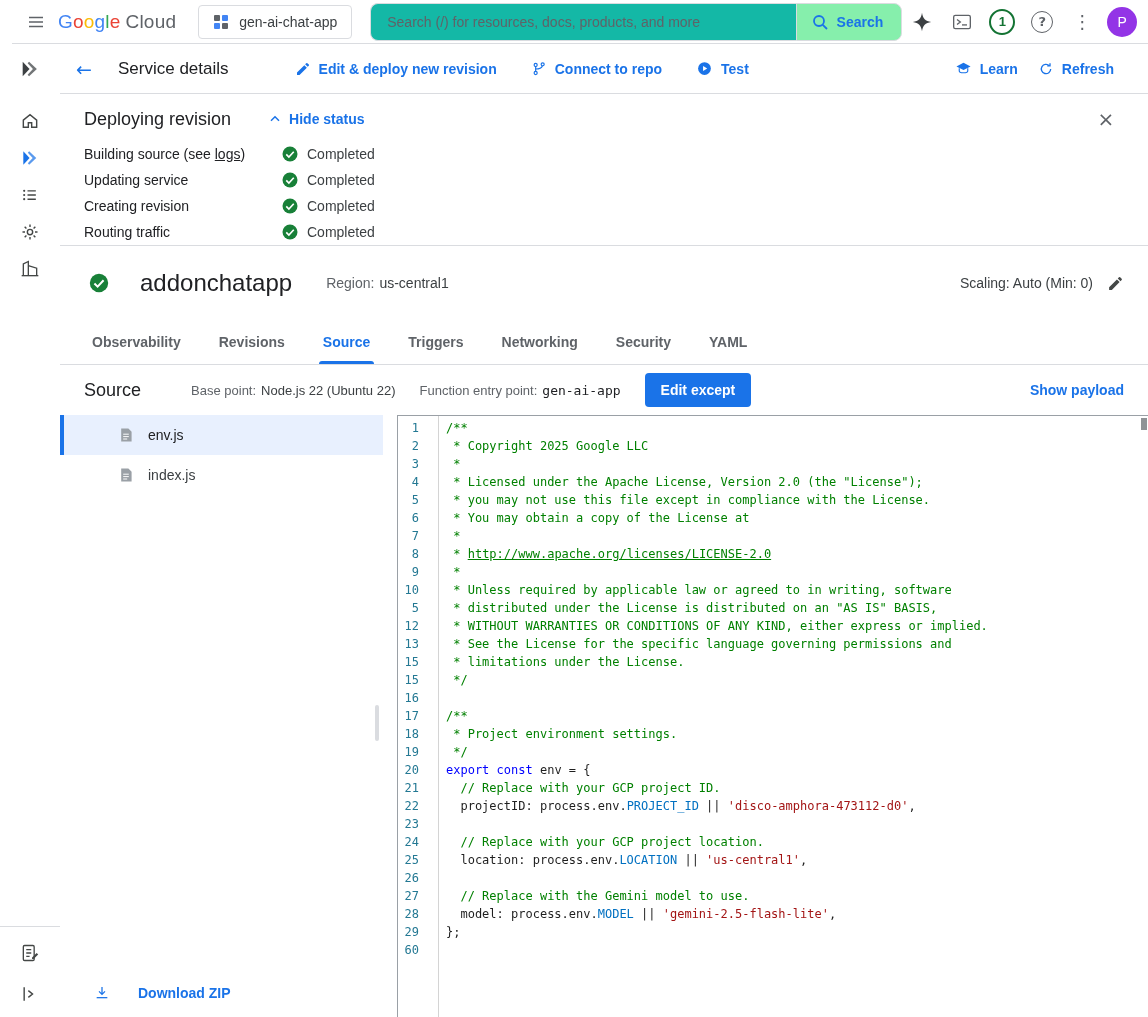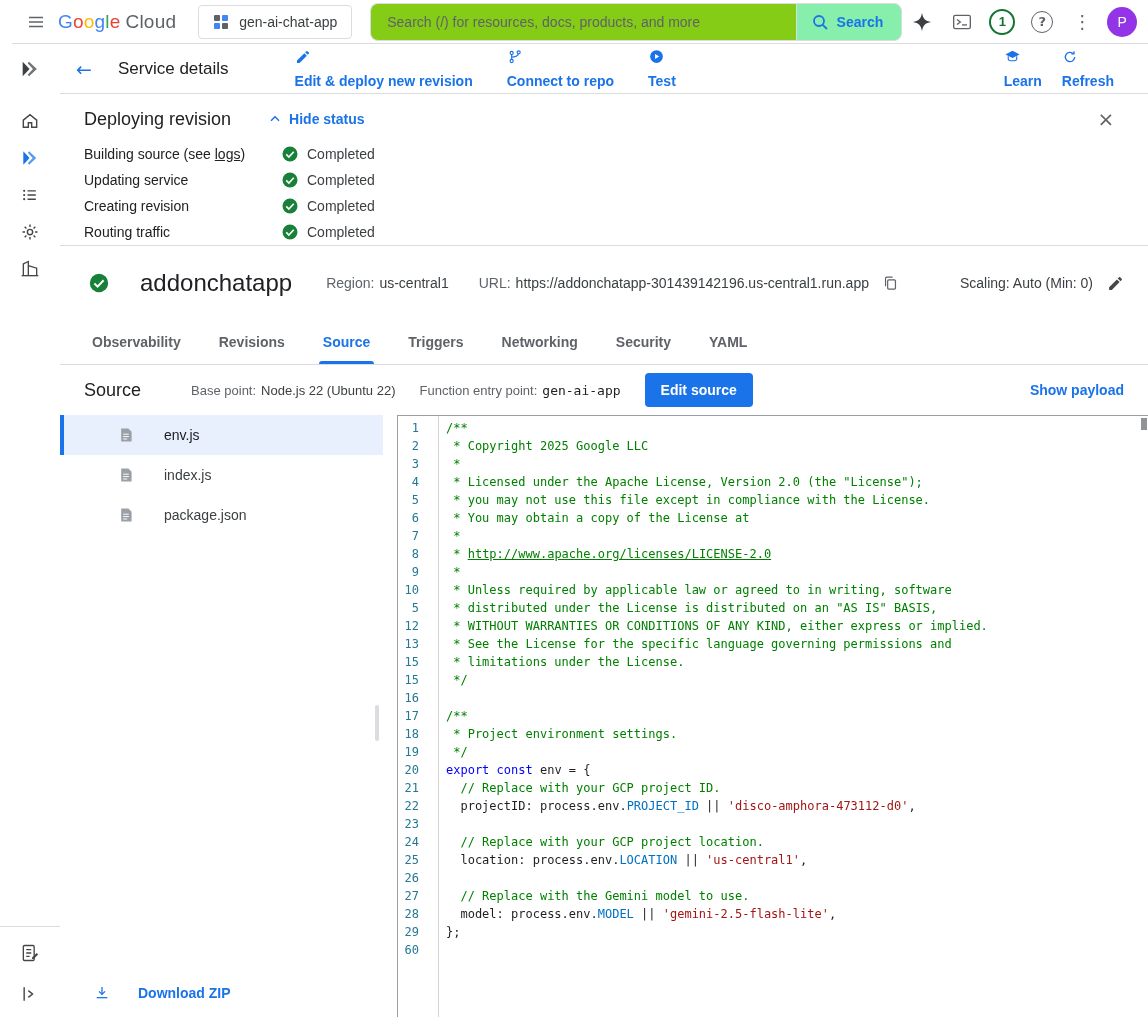--- a/index.html
+++ b/index.html
@@ -13,21 +13,21 @@
   svg { display:block; }
   .glyph { font-family:"DejaVu Sans", sans-serif; }
 
   
   .topbar { height:44px; display:flex; align-items:center; padding:0 8px 0 4px; border-bottom:1px solid var(--border);margin-left:12px; }
   .iconbtn { width:40px; height:40px; flex:none; display:flex; align-items:center; justify-content:center; border-radius:50%; color:#5f6368; }
   .gc-logo { display:flex; align-items:baseline; font-size:19px; margin-left:2px; letter-spacing:.2px; white-space:nowrap; }
   .gc-logo .cloud { color:var(--muted); margin-left:5px; }
   .project-picker { height:34px; flex:none; border:1px solid var(--border); border-radius:4px; display:flex; align-items:center; gap:10px; padding:0 14px; font-size:14px; color:#3c4043; margin-left:22px; }
   .searchbar { display:flex; margin-left:18px; width:532px; height:38px; flex:none; }
-  .search-input { flex:1; min-width:0; background:#84cc16; border:1px solid var(--border); border-right:none; border-radius:8px 0 0 8px; padding:0 16px; font-size:14px; color:#3c4043; outline:none; font-family:inherit; }
+  .search-input { flex:1; min-width:0; background:#14b8a6; border:1px solid var(--border); border-right:none; border-radius:8px 0 0 8px; padding:0 16px; font-size:14px; color:#3c4043; outline:none; font-family:inherit; }
   .search-input::placeholder { color:var(--muted); }
   .search-btn { display:flex; align-items:center; gap:8px; padding:0 18px 0 14px; background:#86efac; border:1px solid var(--border); border-radius:0 8px 8px 0; color:var(--primary); font-size:14px; font-weight:bold; }
   .topbar-right { margin-left:auto; display:flex; align-items:center; }
   .trial-badge { width:26px; height:26px; border-radius:50%; border:2px solid #137333; color:#137333; font-size:13px; font-weight:bold; display:flex; align-items:center; justify-content:center; }
   .help-circle { width:22px; height:22px; border-radius:50%; border:1.5px solid #5f6368; color:#5f6368; font-size:13px; font-weight:bold; display:flex; align-items:center; justify-content:center; }
   .more-dots { font-size:18px; color:#5f6368; line-height:1; }
   .avatar { width:30px; height:30px; border-radius:50%; background:var(--avatar-bg); color:#fff; font-size:14px; display:flex; align-items:center; justify-content:center; }
 
   
   .shell { display:flex; height:973px; }
@@ -37,21 +37,21 @@
   .strip-btn { width:40px; height:36px; margin-bottom:1px; display:flex; align-items:center; justify-content:center; color:#444746; border-radius:18px; }
   .strip-btn.active { color:var(--primary); }
   .strip-bottom { margin-top:auto; width:100%; border-top:1px solid var(--border); padding:8px 0 4px; display:flex; flex-direction:column; align-items:center; gap:4px; }
 
   .main-col { flex:1; min-width:0; display:flex; flex-direction:column; }
 
   
   .toolbar { height:50px; flex:none; display:flex; align-items:center; border-bottom:1px solid var(--border); padding:0 24px 0 4px; }
   .back-btn { width:40px; height:40px; color:var(--primary); font-size:19px; display:flex; align-items:center; justify-content:center; }
   .toolbar-title { font-size:17px; font-weight:normal; color:var(--text); margin:0 0 0 14px; white-space:nowrap; }
-  .toolbar-action { display:flex; align-items:flex-start; gap:8px; color:var(--primary); font-size:14px; font-weight:bold; padding:8px 10px; white-space:nowrap;flex-direction:column; }
+  .toolbar-action { display:flex; align-items:flex-end; gap:8px; color:var(--primary); font-size:14px; font-weight:bold; padding:8px 10px; white-space:nowrap; }
   .act-first { margin-left:56px; }
   .act-gap { margin-left:14px; }
   .act-right { margin-left:auto; }
 
   
   .deploy-panel { height:152px; flex:none; border-bottom:1px solid var(--border); padding:10px 24px 0; }
   .deploy-head { display:flex; align-items:center; height:30px; }
   .deploy-title { font-size:18px; font-weight:normal; margin:0; color:var(--text); }
   .hide-status { display:flex; align-items:center; gap:6px; color:var(--primary); font-size:14px; font-weight:bold; margin-left:36px; }
   .close-btn { margin-left:auto; width:36px; height:36px; color:#5f6368; font-size:20px; display:flex; align-items:center; justify-content:center; }
@@ -84,21 +84,21 @@
   .source-title { font-size:18px; font-weight:normal; margin:0; color:var(--text); }
   .base-image { margin-left:50px; font-size:13px; }
   .entry { margin-left:24px; font-size:13px; }
   .entry-value { font-family:"DejaVu Sans Mono", monospace; font-size:13px; color:var(--text); }
   .edit-source-btn { margin-left:24px; background:var(--primary); color:#fff; height:34px; padding:0 16px; border-radius:4px; font-size:14px; font-weight:bold; }
   .show-payload { margin-left:auto; color:var(--primary); font-size:14px; font-weight:bold; }
 
   
   .content { flex:1; min-height:0; display:flex; }
   .file-panel { width:323px; flex:none; display:flex; flex-direction:column; position:relative; }
-  .file-row { height:40px; flex:none; display:flex; align-items:center; gap:30px; padding-left:54px; font-size:14px; color:#3c4043; border-left:4px solid transparent; }
+  .file-row { height:40px; flex:none; display:flex; align-items:center; gap:14px; padding-left:54px; font-size:14px; color:#3c4043; border-left:4px solid transparent; }
   .file-row.selected { background:var(--selected-bg); border-left-color:var(--primary); color:var(--text); }
   .download-row { margin-top:auto; display:flex; align-items:center; gap:28px; color:var(--primary); font-size:14px; font-weight:bold; padding:16px 0 16px 34px; }
   .panel-scroll-thumb { position:absolute; right:4px; top:290px; width:4px; height:36px; background:#dadce0; border-radius:2px; }
 
   .editor { flex:1; min-width:0; margin-left:14px; border-top:1px solid #9aa0a6; border-left:1px solid #9aa0a6; background:#fff; display:flex; position:relative; overflow:hidden;
             font-family:"DejaVu Sans Mono", monospace; font-size:12px; line-height:18px; }
   .gutter { width:41px; flex:none; padding:3px 19px 0 0; text-align:right; border-right:1px solid #d4d4d4; color:var(--code-line-number); }
   .ln { height:18px; }
   .code-col { flex:1; min-width:0; padding:3px 0 0 7px; white-space:pre; color:var(--code-default); }
   .cl { height:18px; }
@@ -336,30 +336,20 @@
     <section class="service-row">
       <svg class="service-check" width="22" height="22" viewBox="0 0 24 24">
           <circle cx="12" cy="12" r="10" style="fill:var(--green)"></circle>
           <path d="M7 12.5 L10.5 16 L17 9" stroke="#fff" stroke-width="2.2" fill="none"></path>
         </svg>
       <h2 class="service-name">addonchatapp</h2>
       <div class="kv region">
         <span class="kv-label">Region:</span>
         <span class="kv-value">us-central1</span>
       </div>
-      <div class="kv url">
-        <span class="kv-label">URL:</span>
-        <span class="kv-value">https://addonchatapp-301439142196.us-central1.run.app</span>
-        <button class="copy-btn">
-          <svg width="17" height="17" viewBox="0 0 24 24" fill="none" stroke="currentColor" stroke-width="1.7">
-              <rect x="8" y="7" width="11" height="13" rx="1.5"></rect>
-              <path d="M5 16V4.5A1.5 1.5 0 0 1 6.5 3H15"></path>
-            </svg>
-        </button>
-      </div>
       <span class="scaling">Scaling: Auto (Min: 0)</span>
       <button class="scale-edit">
         <svg width="17" height="17" viewBox="0 0 24 24">
             <path d="M3 17.2V21h3.8L17.8 10 14 6.2Zm17.7-10.1a1.2 1.2 0 0 0 0-1.7l-2.1-2.1a1.2 1.2 0 0 0-1.7 0L15.2 5 19 8.8Z" fill="currentColor"></path>
           </svg>
       </button>
     </section>
 
     <nav class="tabs">
       <button class="tab">Observability</button>
@@ -374,46 +364,39 @@
     <div class="source-head">
       <h3 class="source-title">Source</h3>
       <div class="kv base-image">
         <span class="kv-label">Base point:</span>
         <span class="kv-value">Node.js 22 (Ubuntu 22)</span>
       </div>
       <div class="kv entry">
         <span class="kv-label">Function entry point:</span>
         <span class="entry-value">gen-ai-app</span>
       </div>
-      <button class="edit-source-btn">Edit source</button>
+      <button class="edit-source-btn">Edit except</button>
       <a class="show-payload">Show payload</a>
     </div>
 
     <div class="content">
       <aside class="file-panel">
         <div class="file-row selected">
           <svg width="16" height="16" viewBox="0 0 20 20">
               <path d="M4 2h9l4 4v12H4z" fill="#9aa0a6"></path>
               <path d="M6.5 9h7M6.5 12h7M6.5 15h5" stroke="#fff" stroke-width="1.2"></path>
             </svg>
           <span>env.js</span>
         </div>
         <div class="file-row">
           <svg width="16" height="16" viewBox="0 0 20 20">
               <path d="M4 2h9l4 4v12H4z" fill="#9aa0a6"></path>
               <path d="M6.5 9h7M6.5 12h7M6.5 15h5" stroke="#fff" stroke-width="1.2"></path>
             </svg>
           <span>index.js</span>
-        </div>
-        <div class="file-row">
-          <svg width="16" height="16" viewBox="0 0 20 20">
-              <path d="M4 2h9l4 4v12H4z" fill="#9aa0a6"></path>
-              <path d="M6.5 9h7M6.5 12h7M6.5 15h5" stroke="#fff" stroke-width="1.2"></path>
-            </svg>
-          <span>package.json</span>
         </div>
         <div class="panel-scroll-thumb"></div>
         <button class="download-row">
           <svg width="16" height="16" viewBox="0 0 24 24" fill="none" stroke="currentColor" stroke-width="1.9">
               <path d="M12 3v11M7.5 9.5 12 14l4.5-4.5"></path>
               <path d="M4 19h16"></path>
             </svg>
           <span>Download ZIP</span>
         </button>
       </aside>

